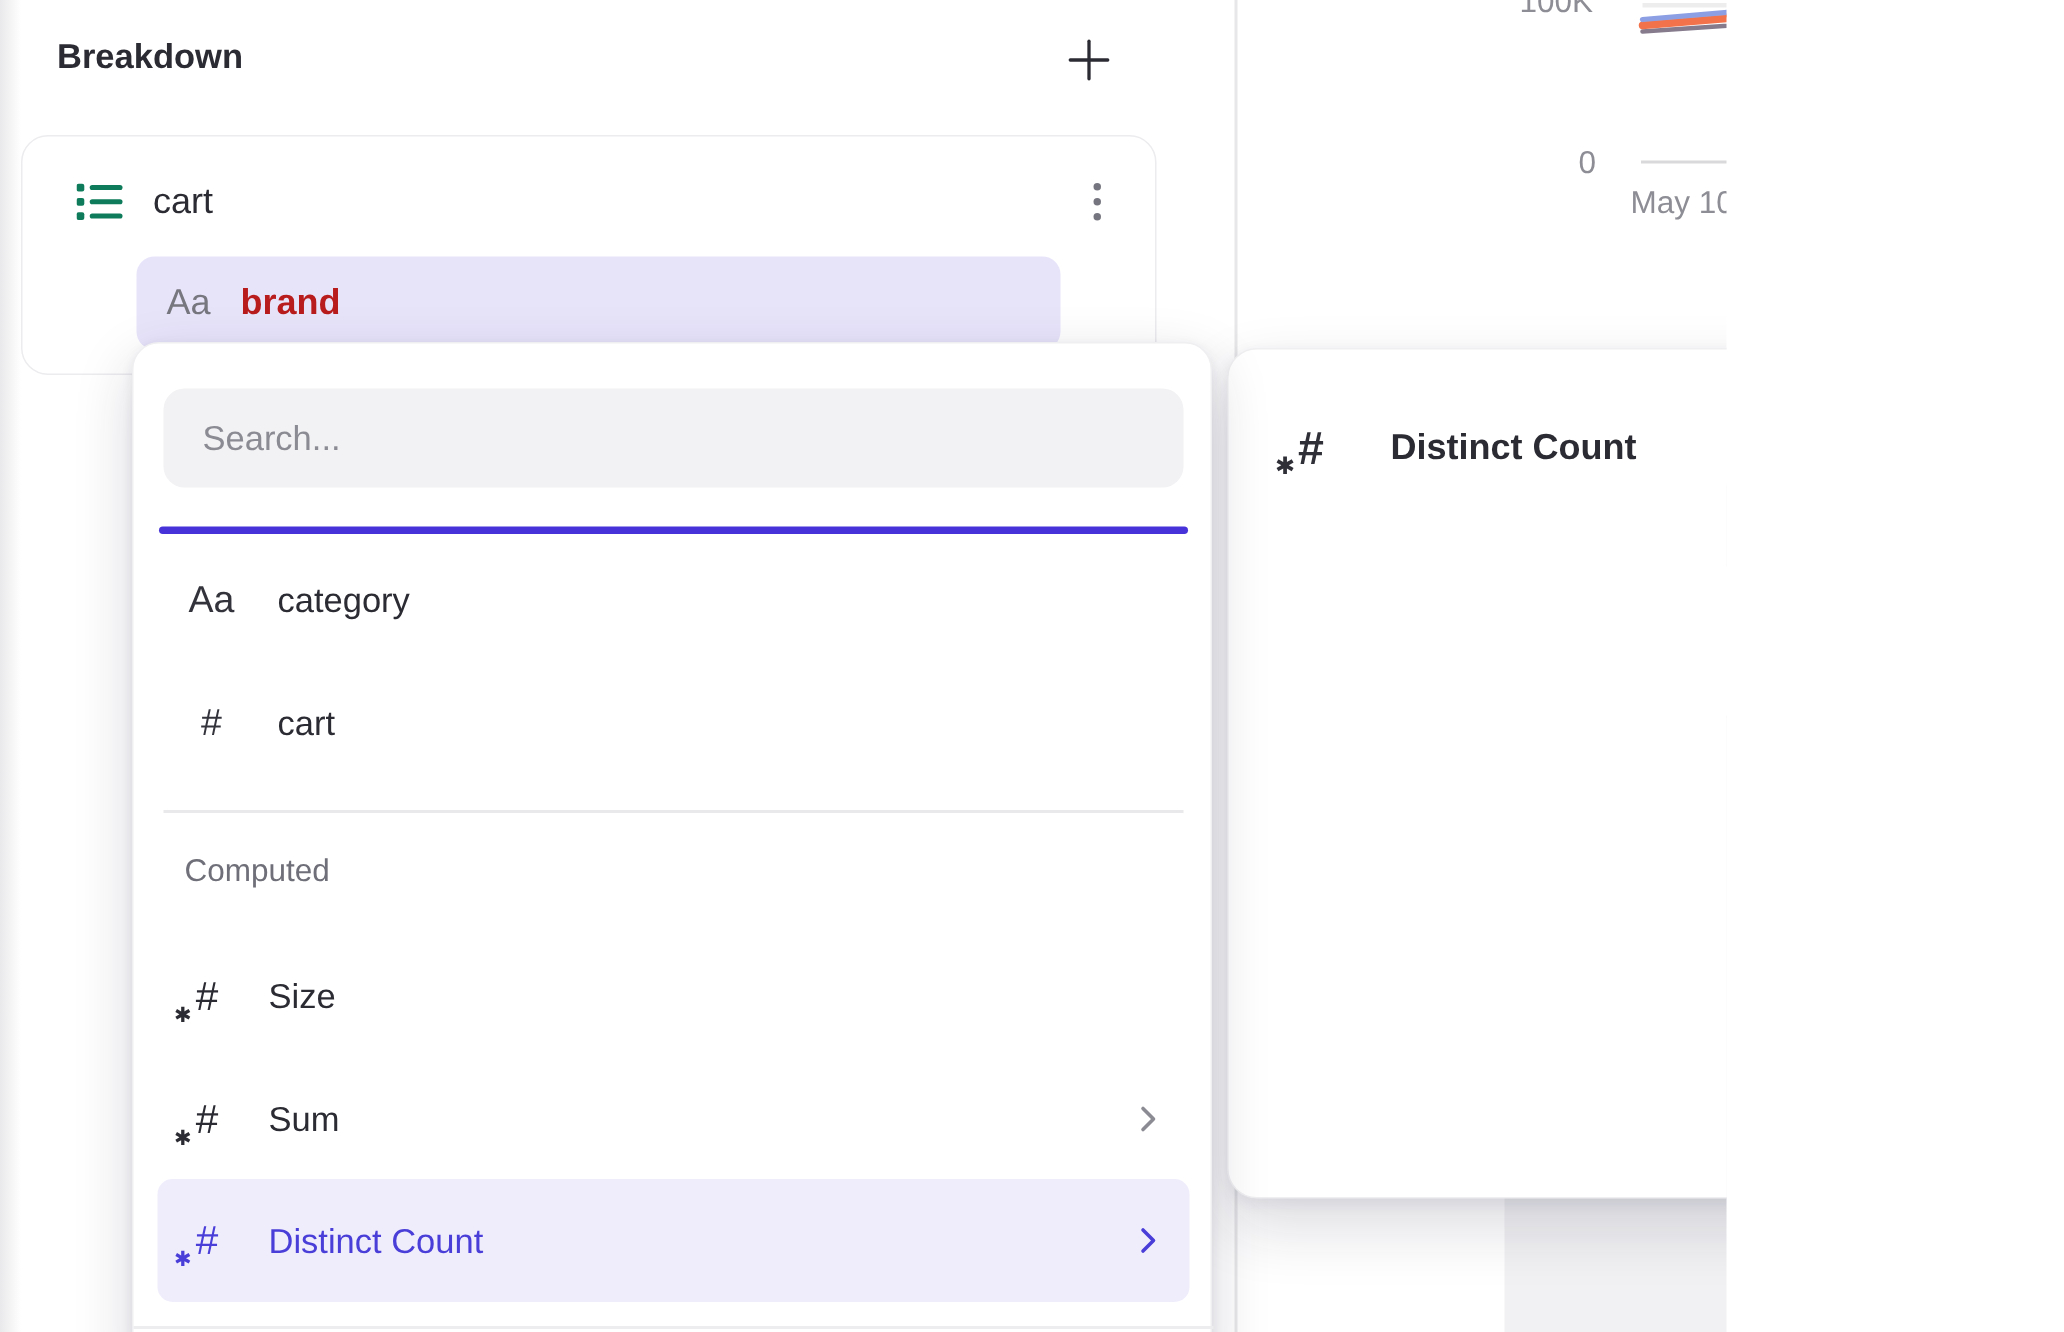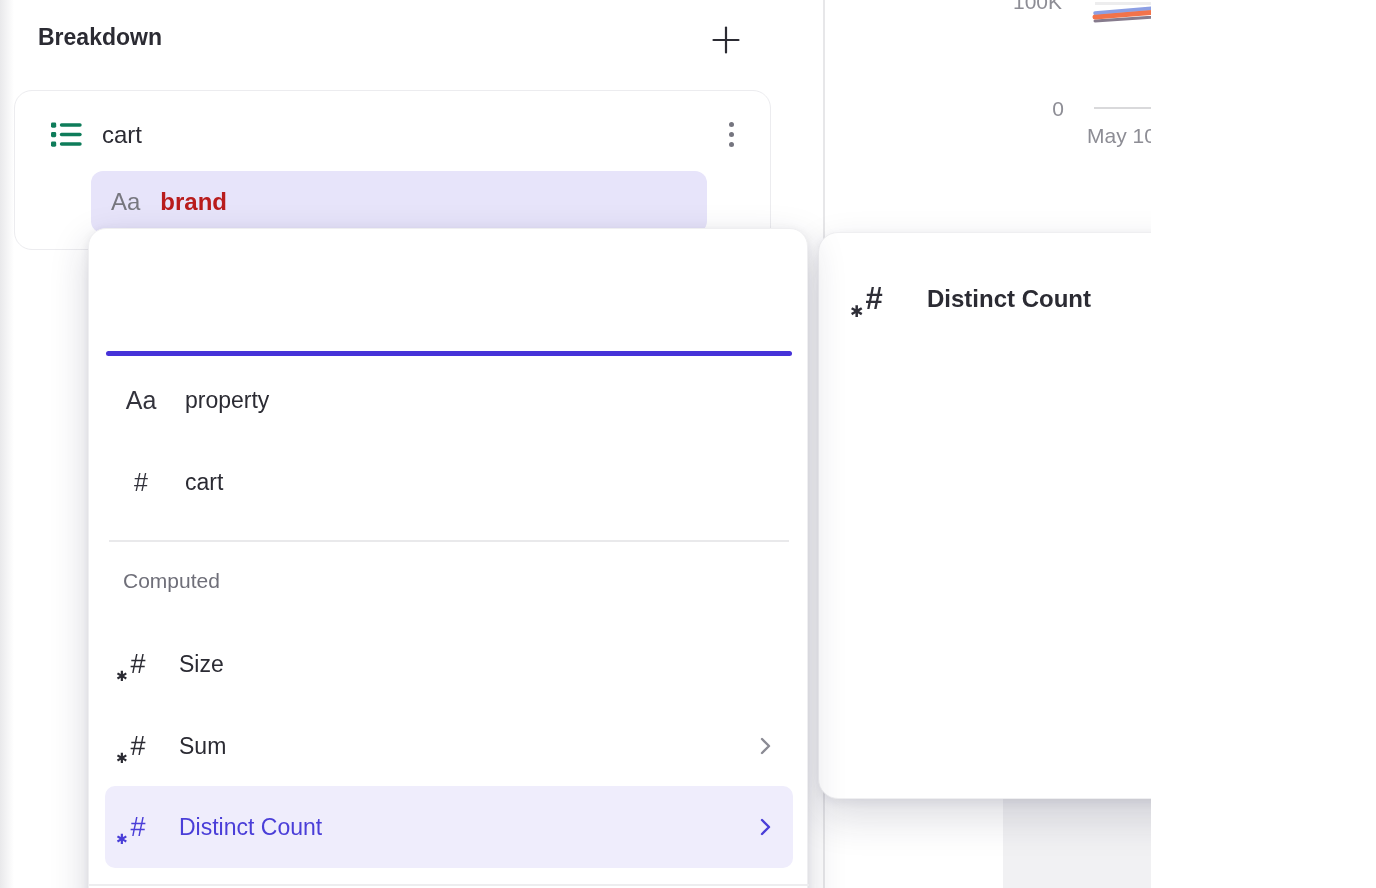--- a/index.html
+++ b/index.html
@@ -127,25 +127,26 @@
         <i></i>
         <i></i>
     </div>
     <div class="chip">
       <span class="aa">Aa</span>
       <span class="lbl">brand</span>
     </div>
   </div>
 
   <div class="dropdown">
+    <input class="search" type="text" placeholder="Search..." style="">
     <div class="sel-indicator"></div>
 
     <div class="dd-item" style="top:140px;">
       <span class="dd-icon">Aa</span>
-      <span>property</span>
+      <span>category</span>
     </div>
     <div class="dd-item" style="top:222px;">
       <span class="dd-icon">#</span>
       <span>cart</span>
     </div>
 
     <div class="dd-div" style="top:311px;"></div>
     <div class="dd-section" style="top:340px;">Computed</div>
 
     <div class="dd-item" style="top:404px;">

